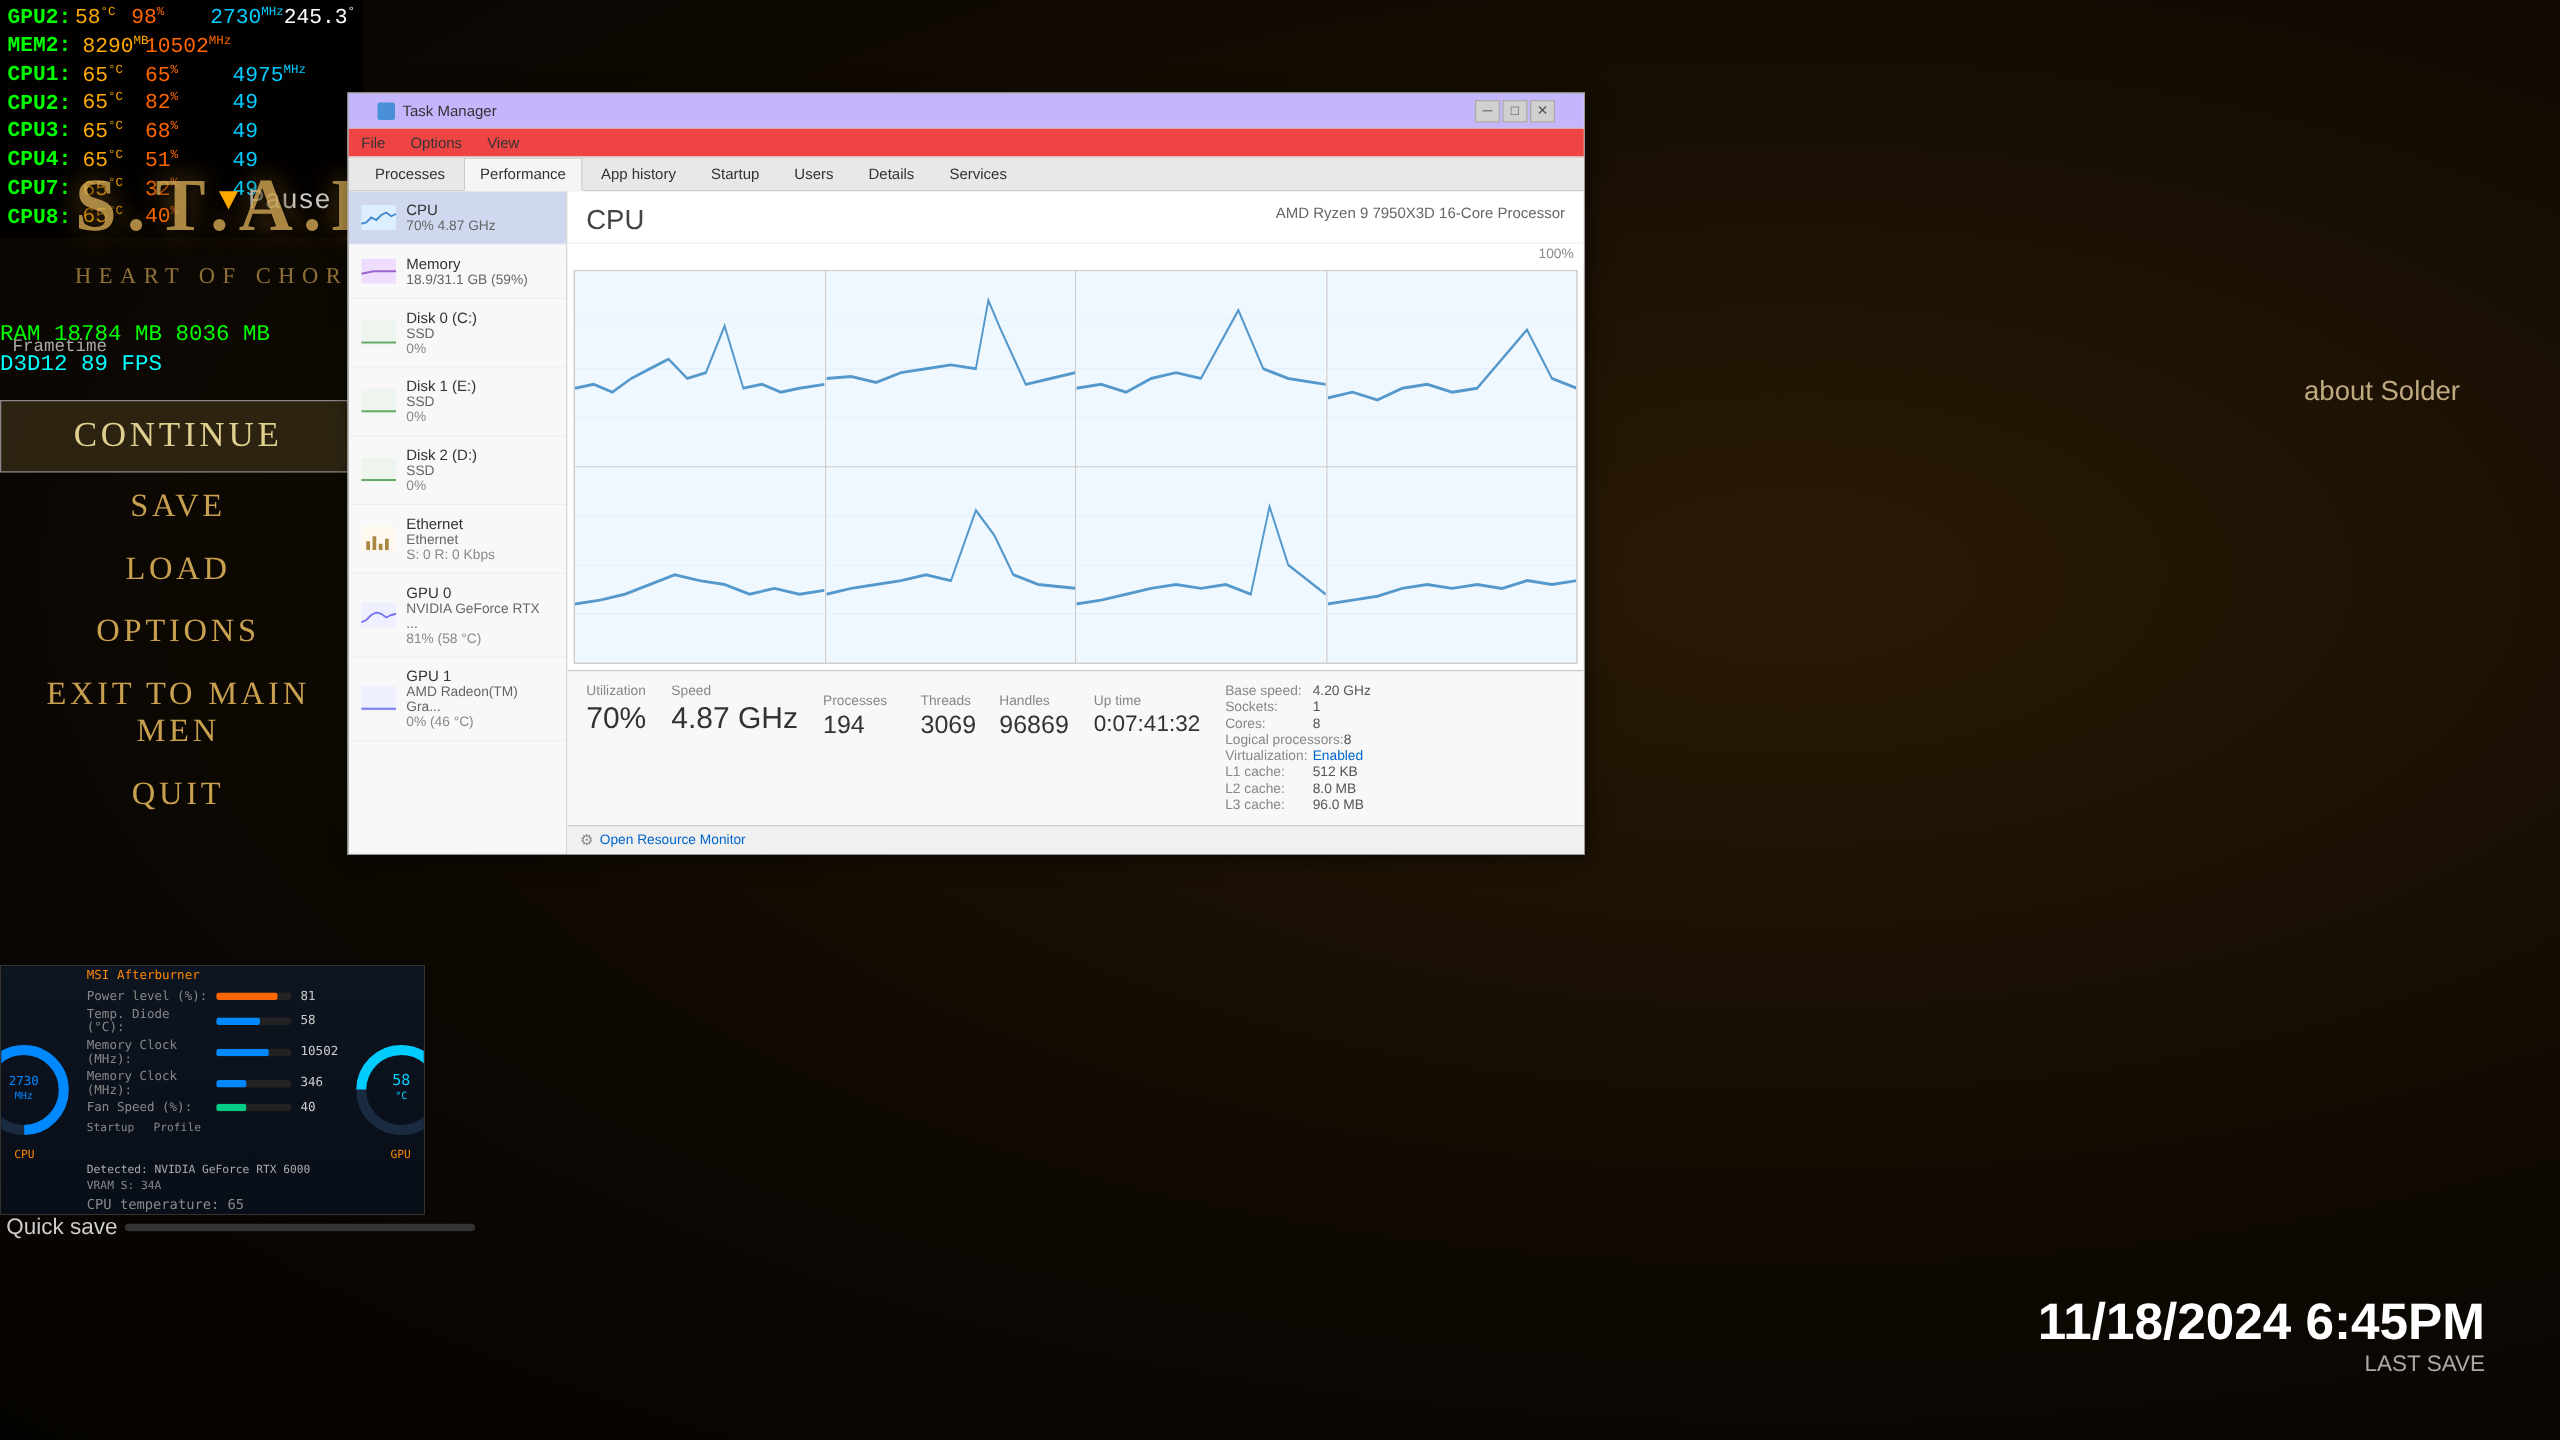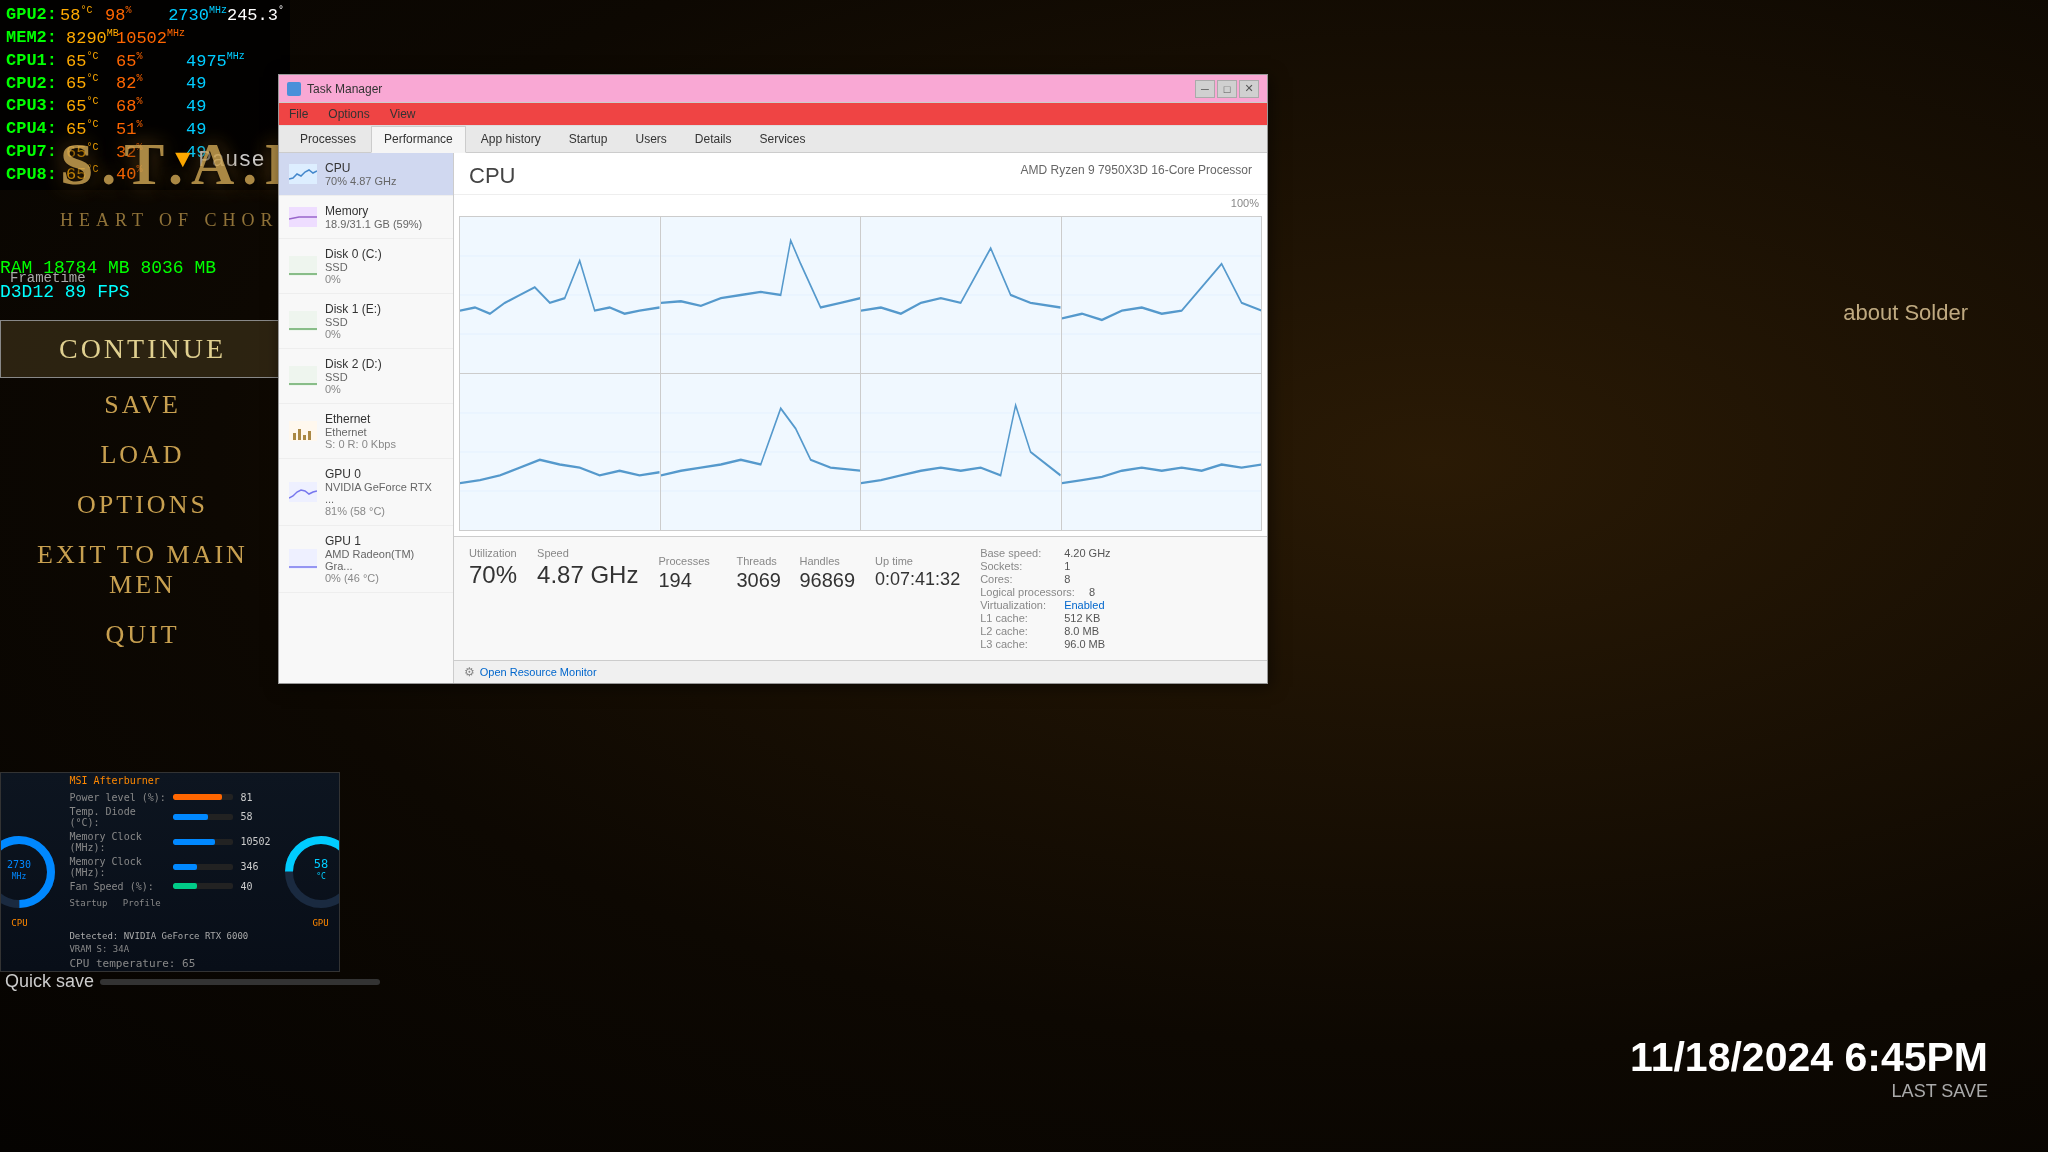--- a/index.html
+++ b/index.html
@@ -278,25 +278,25 @@
       width: 990px;
       height: 610px;
       background: #f0f0f0;
       border: 1px solid #999;
       box-shadow: 3px 3px 15px rgba(0,0,0,0.5);
       display: flex;
       flex-direction: column;
     }
 
     .tm-titlebar {
-      background: #f9a8d4;
+      background: #c4b5fd;
       height: 28px;
       display: flex;
       align-items: center;
-      padding: 0 8px;
+      padding: 0 23px;
       border-bottom: 1px solid #ccc;
       justify-content: space-between;
     }
 
     .tm-title {
       font-size: 12px;
       color: #333;
       display: flex;
       align-items: center;
       gap: 6px;
@@ -465,21 +465,21 @@
       display: grid;
       grid-template-columns: auto auto auto auto 1fr;
       gap: 20px;
       align-items: start;
     }
 
     .stat-group { display: flex; flex-direction: column; gap: 2px; }
     .stat-main { font-size: 24px; color: #333; font-weight: 300; }
     .stat-label { font-size: 11px; color: #888; }
     .stat-detail { display: flex; flex-direction: column; gap: 1px; }
-    .stat-row { display: flex; gap: 14px; font-size: 11px; }
+    .stat-row { display: flex; gap: 0; font-size: 11px; }
     .stat-key { color: #888; min-width: 70px; }
     .stat-val { color: #555; }
     .stat-val-blue { color: #0066cc; }
 
     .tm-footer {
       border-top: 1px solid #ccc;
       padding: 4px 10px;
       background: #f0f0f0;
       display: flex;
       align-items: center;

